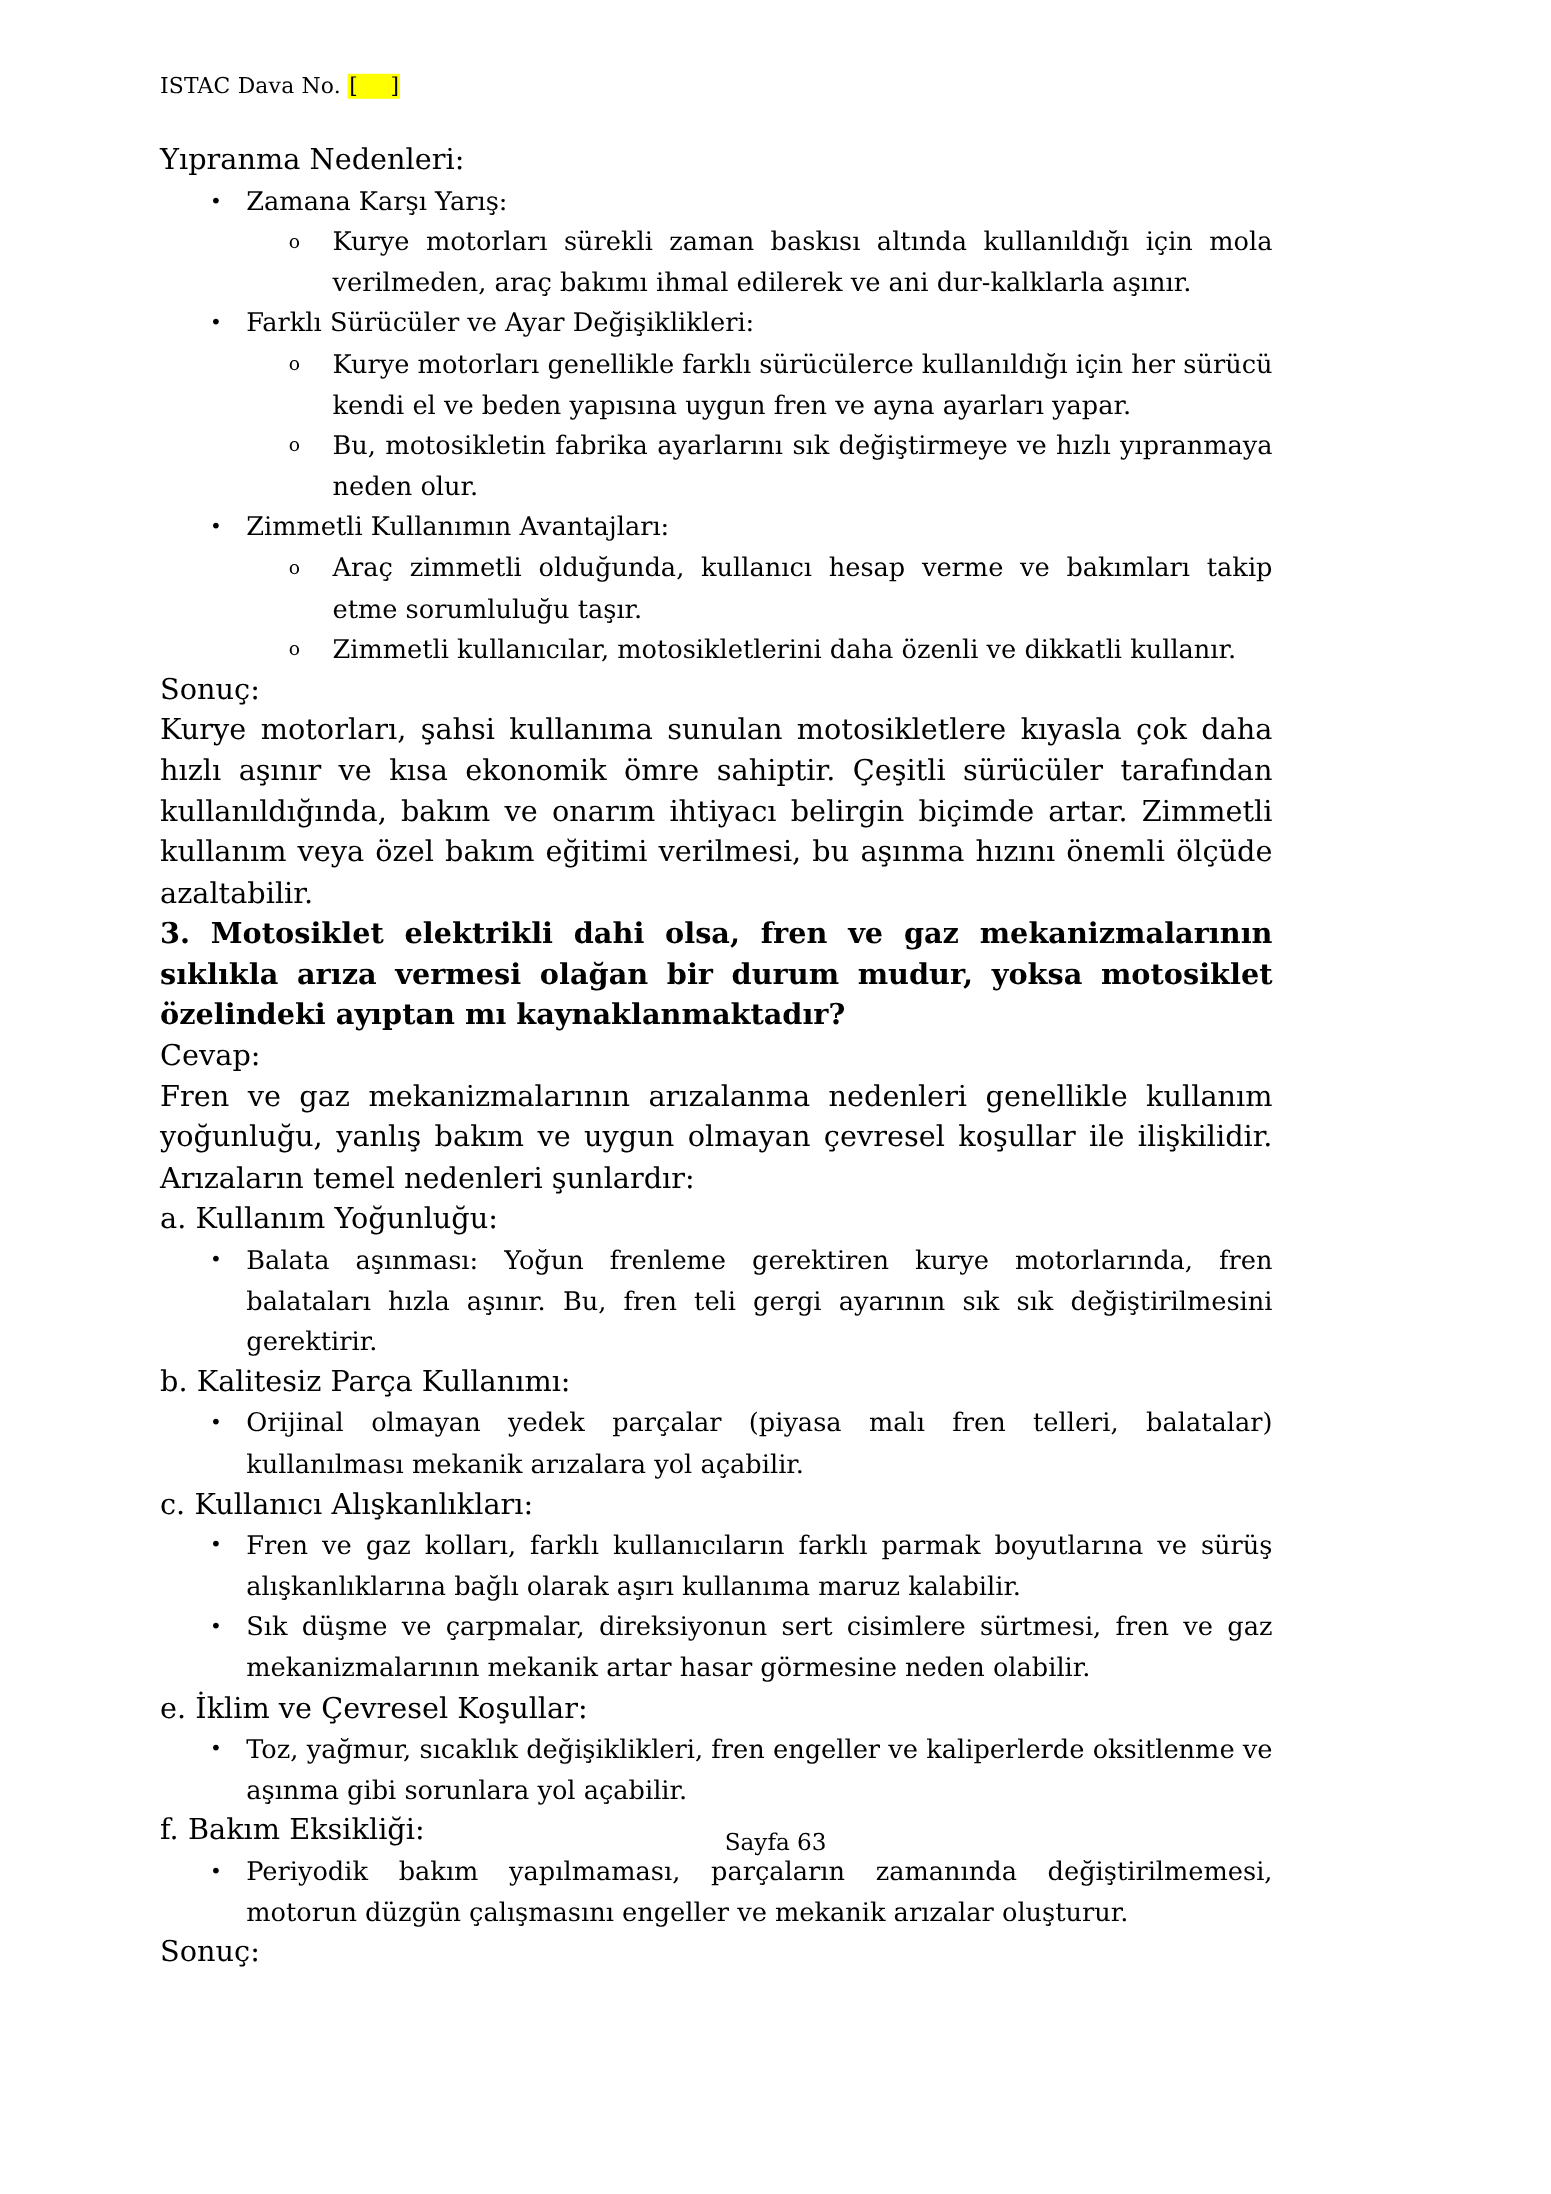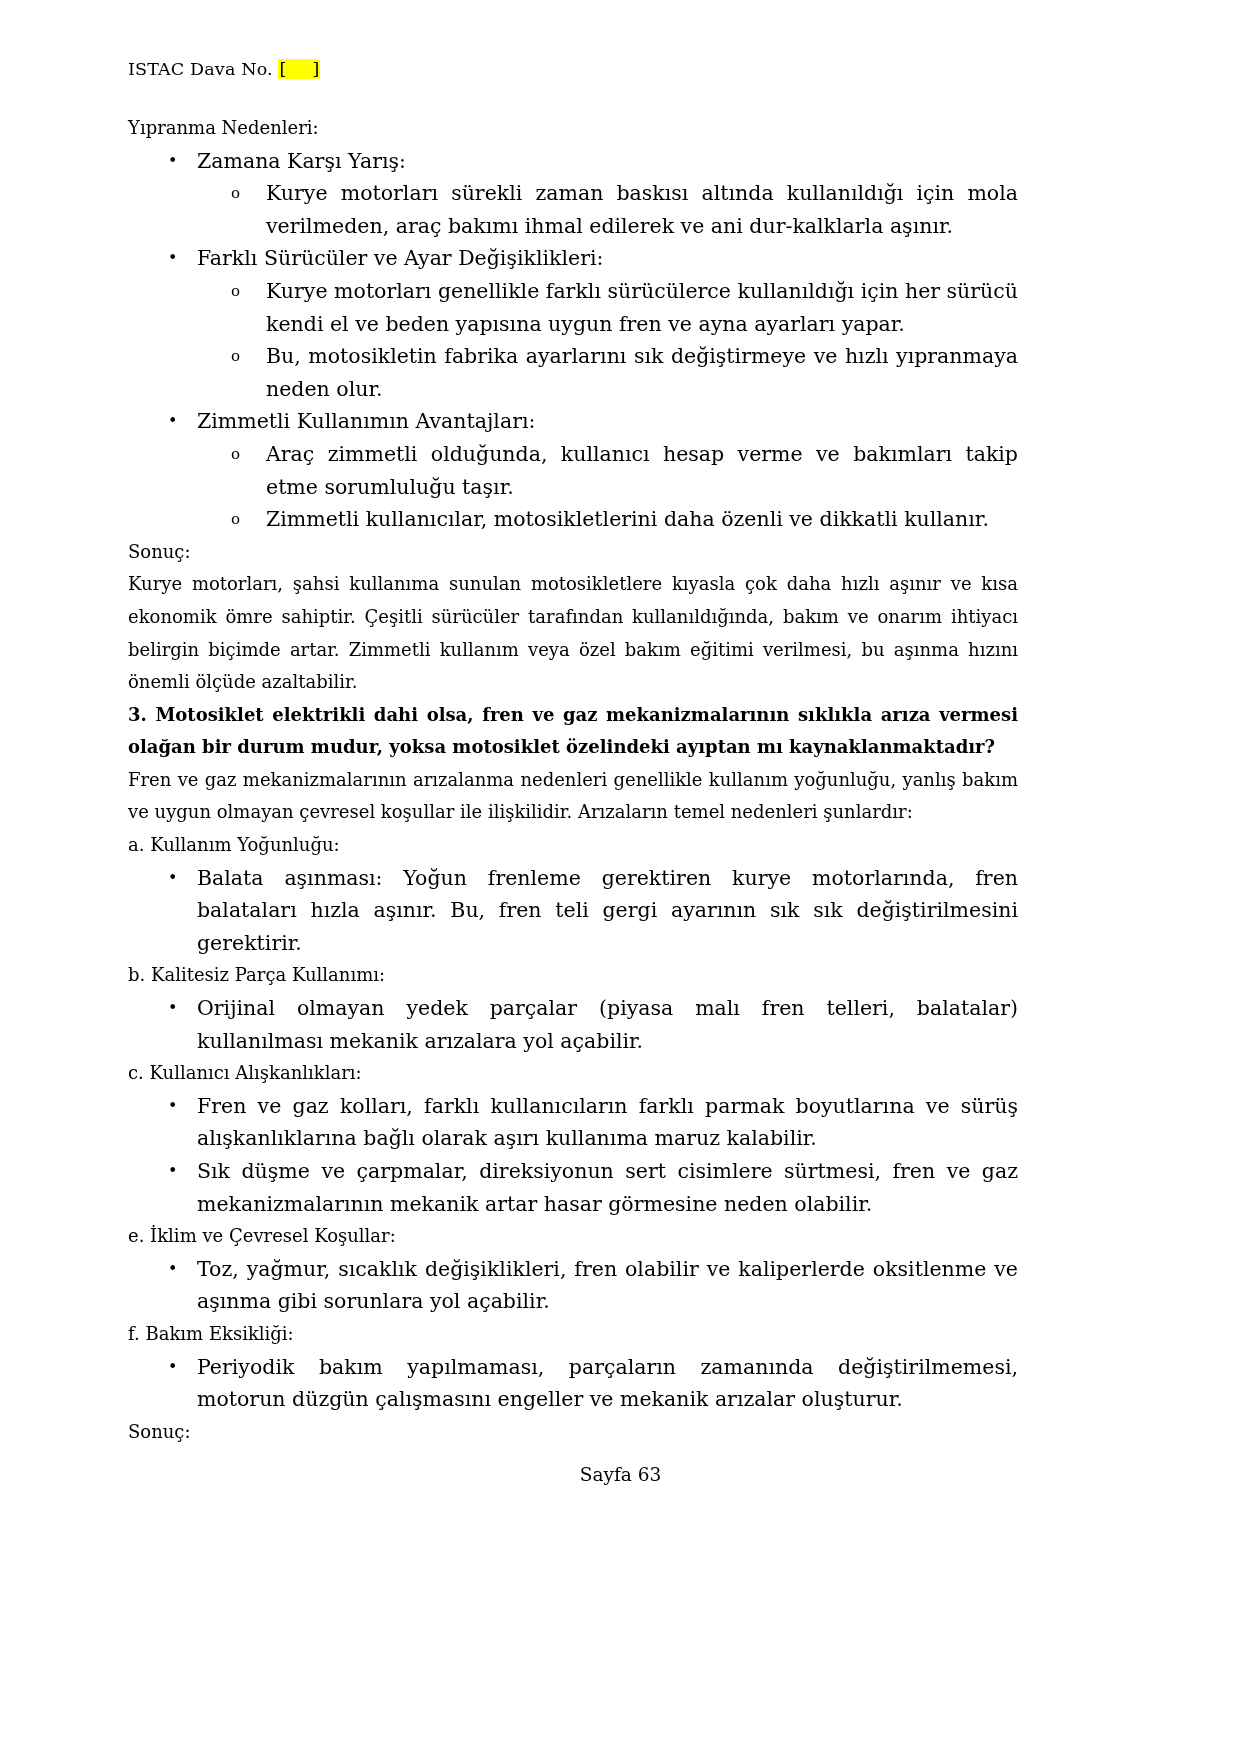--- a/index.html
+++ b/index.html
@@ -39,21 +39,21 @@
     margin-bottom: 30px;
   }
   .hl {
     background: #ffff00;
     padding: 0 1px;
   }
   .hl .gap { display: inline-block; width: 26px; }
 
   
   .blk {
-    font-size: 18px;
+    font-size: 23px;
     line-height: 32.6px;
     text-align: justify;
     text-justify: inter-word;
     margin: 0;
   }
   .blk.plain { text-align: left; }
   .blk.bold { font-weight: bold; }
 
   
   ul.lvl1 {
@@ -162,20 +162,21 @@
           </li>
         </ul>
       </li>
     </ul>
 
     <p class="blk plain">Sonuç:</p>
     <p class="blk">Kurye motorları, şahsi kullanıma sunulan motosikletlere kıyasla çok daha hızlı aşınır ve kısa ekonomik ömre sahiptir. Çeşitli sürücüler tarafından kullanıldığında, bakım ve onarım ihtiyacı belirgin biçimde artar. Zimmetli kullanım veya özel bakım eğitimi verilmesi, bu aşınma hızını önemli ölçüde azaltabilir.</p>
 
     <p class="blk bold">3. Motosiklet elektrikli dahi olsa, fren ve gaz mekanizmalarının sıklıkla arıza vermesi olağan bir durum mudur, yoksa motosiklet özelindeki ayıptan mı kaynaklanmaktadır?</p>
 
+    <p class="blk plain">Cevap:</p>
     <p class="blk">Fren ve gaz mekanizmalarının arızalanma nedenleri genellikle kullanım yoğunluğu, yanlış bakım ve uygun olmayan çevresel koşullar ile ilişkilidir. Arızaların temel nedenleri şunlardır:</p>
 
     <p class="blk plain">a. Kullanım Yoğunluğu:</p>
     <ul class="lvl1">
       <li>
         <span class="bullet">•</span>
         <span>Balata aşınması: Yoğun frenleme gerektiren kurye motorlarında, fren balataları hızla aşınır. Bu, fren teli gergi ayarının sık sık değiştirilmesini gerektirir.</span>
       </li>
     </ul>
 
@@ -199,21 +200,21 @@
       <li>
         <span class="bullet">•</span>
         <span>Sık düşme ve çarpmalar, direksiyonun sert cisimlere sürtmesi, fren ve gaz mekanizmalarının mekanik artar hasar görmesine neden olabilir.</span>
       </li>
     </ul>
 
     <p class="blk plain">e. İklim ve Çevresel Koşullar:</p>
     <ul class="lvl1">
       <li>
         <span class="bullet">•</span>
-        <span>Toz, yağmur, sıcaklık değişiklikleri, fren olabilir ve kaliperlerde oksitlenme ve aşınma gibi sorunlara yol açabilir.</span>
+        <span>Toz, yağmur, sıcaklık değişiklikleri, fren engeller ve kaliperlerde oksitlenme ve aşınma gibi sorunlara yol açabilir.</span>
       </li>
     </ul>
 
     <p class="blk plain">f. Bakım Eksikliği:</p>
     <ul class="lvl1">
       <li>
         <span class="bullet">•</span>
         <span>Periyodik bakım yapılmaması, parçaların zamanında değiştirilmemesi, motorun düzgün çalışmasını engeller ve mekanik arızalar oluşturur.</span>
       </li>
     </ul>

